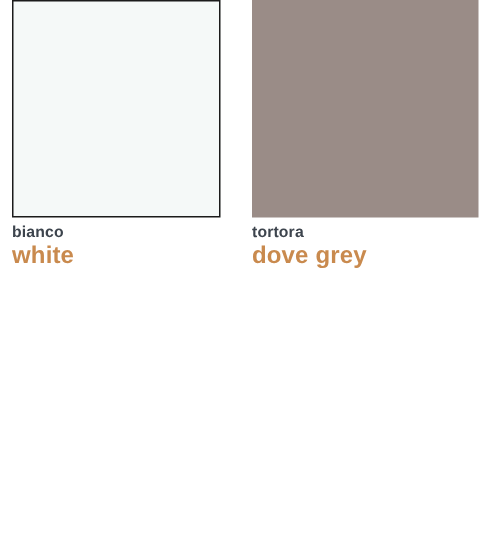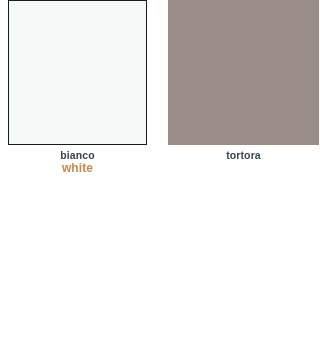--- a/index.html
+++ b/index.html
@@ -15,21 +15,20 @@
     overflow: hidden;
   }
 
   .swatch-grid {
     width: 260px;
     height: 359px;
     box-sizing: border-box;
     display: grid;
     grid-template-columns: 160px 160px;
     grid-template-rows: 179px 180px;
-    text-align: center;
   }
 
   .swatch-cell {
     box-sizing: border-box;
     display: flex;
     flex-direction: column;
     overflow: hidden;
   }
 
   
@@ -79,21 +78,21 @@
     display: block;
     font-size: 10.5px;
     font-weight: bold;
     color: #3d444d;
     letter-spacing: 0.1px;
     white-space: nowrap;
   }
 
   .label-en {
     display: block;
-    font-size: 12px;
+    font-size: 16px;
     font-weight: bold;
     color: #c98a4e;
     letter-spacing: 0.1px;
     white-space: nowrap;
   }
 </style>
 </head>
 <body>
 
 <div class="swatch-grid">
@@ -103,18 +102,19 @@
     <div class="swatch-labels">
       <span class="label-it" style="color: rgb(61, 68, 77);">bianco</span>
       <span class="label-en" style="color: rgb(201, 138, 78);">white</span>
     </div>
   </div>
 
   <div class="swatch-cell col-right row-top">
     <div class="swatch-chip" style="background-color: rgb(154, 140, 135);"></div>
     <div class="swatch-labels">
       <span class="label-it" style="color: rgb(61, 68, 77);">tortora</span>
+      <span class="label-en" style="color: rgb(201, 138, 78);">dove grey</span>
     </div>
   </div>
 
 
 
 </div>
 
 </body></html>

